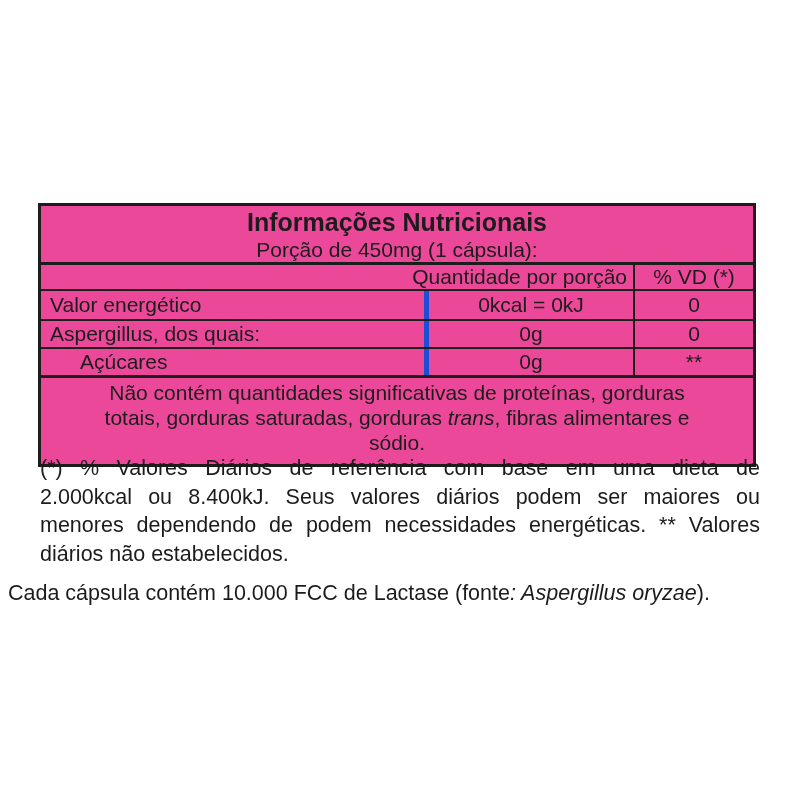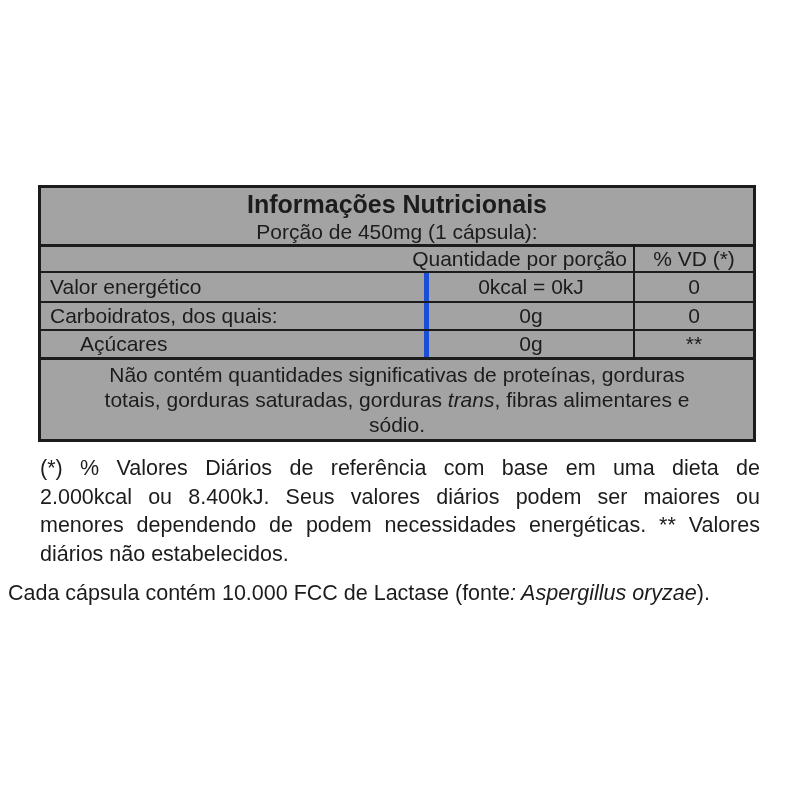--- a/index.html
+++ b/index.html
@@ -13,25 +13,25 @@
     height: 800px;
     font-family: "Liberation Sans", sans-serif;
     color: #1c1c1c;
     overflow: hidden;
   }
 
   
   .nutri {
     position: absolute;
     left: 38px;
-    top: 185px;
+    top: 203px;
     width: 718px;
     box-sizing: border-box;
     border: 3px solid #1c1c1c;
-    background: #a3a3a3;
+    background: #ec4899;
   }
   .title-block {
     text-align: center;
     height: 54px;
     border-bottom: 3px solid #1c1c1c;
     padding-top: 2px;
     box-sizing: content-box;
   }
   .title {
     font-size: 25px;
@@ -96,21 +96,21 @@
     border-left: 2px solid #1c1c1c;
     display: flex;
     align-items: center;
     justify-content: center;
   }
   .note {
     text-align: center;
     font-size: 21px;
     line-height: 25px;
     padding-top: 2px;
-    padding-bottom: 2px;
+    padding-bottom: 9px;
   }
   .note em, .capsule em { font-style: italic; }
 
   
   .footnote {
     position: absolute;
     left: 40px;
     top: 454px;
     width: 720px;
     font-size: 21.5px;
@@ -146,21 +146,21 @@
     <div class="hdr-vd">% VD (*)</div>
   </div>
 
   <div class="row r1">
     <div class="c1">Valor energético</div>
     <div class="c2">0kcal = 0kJ</div>
     <div class="c3">0</div>
   </div>
 
   <div class="row r2">
-    <div class="c1">Carboidratos, dos quais:</div>
+    <div class="c1">Aspergillus, dos quais:</div>
     <div class="c2">0g</div>
     <div class="c3">0</div>
   </div>
 
   <div class="row r3">
     <div class="c1 indent">Açúcares</div>
     <div class="c2">0g</div>
     <div class="c3">**</div>
   </div>
 

